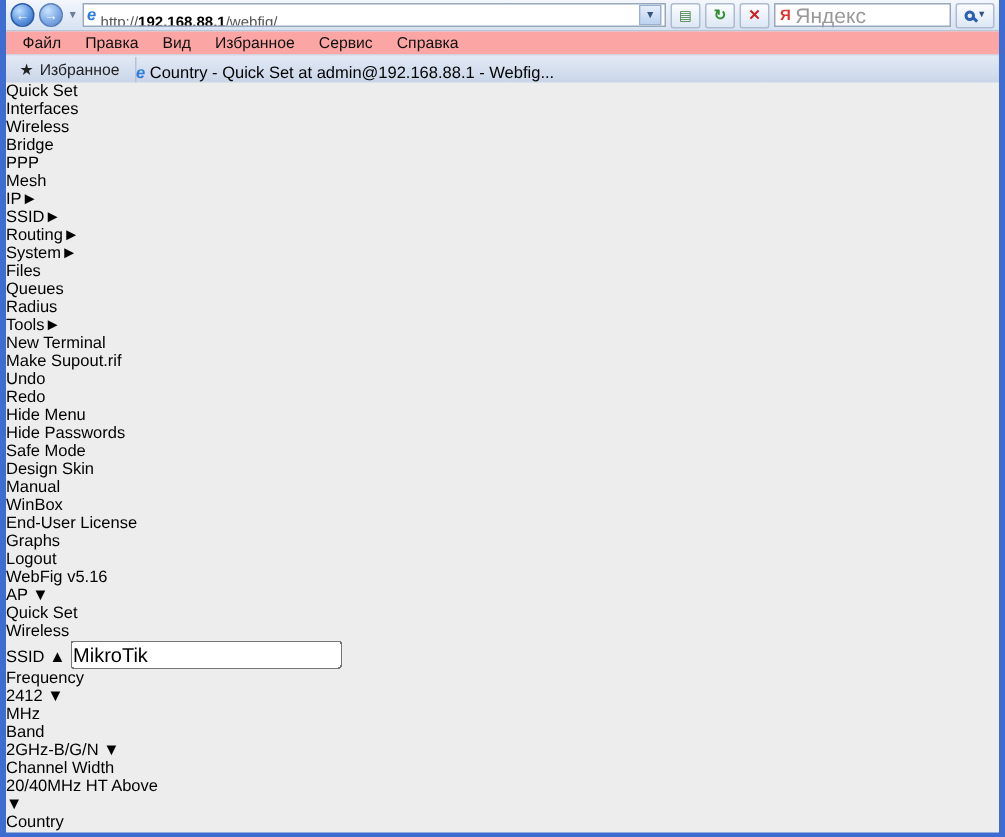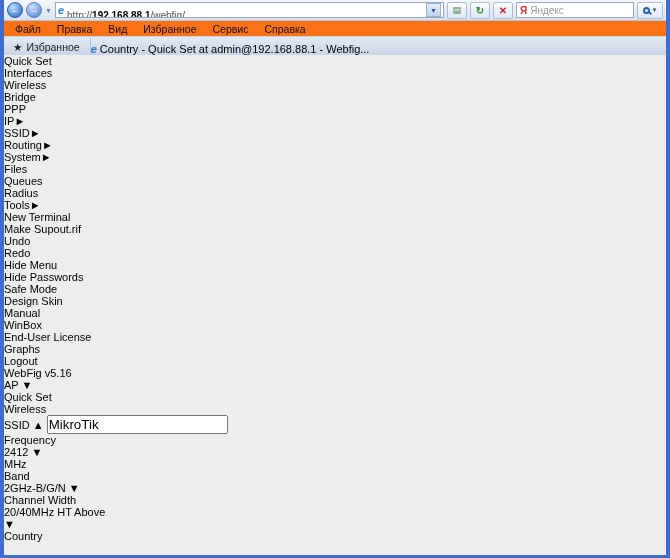--- a/index.html
+++ b/index.html
@@ -26,29 +26,29 @@
   .addr-dd { margin-left:auto; width:15px; height:14px; background:linear-gradient(#e6eefb,#bcd2f0);
              border:1px solid #9ab0cf; color:#33527f; font-size:7px; text-align:center; line-height:13px; }
   .tool-btn { width:20px; height:17px; border:1px solid #aebbd0; background:linear-gradient(#fbfdff,#dde7f5);
               text-align:center; line-height:15px; font-size:10px; border-radius:2px; }
   .tool-btn.page { color:#3e7a38; font-size:9px; }
   .tool-btn.refresh { color:#2e8f2e; font-weight:bold; }
   .tool-btn.stop { color:#c22; font-weight:bold; }
   .search-field { flex:0 0 118px; height:16px; background:#fff; border:1px solid #9aa8bc;
                   display:flex; align-items:center; padding:0 3px; gap:3px; }
   .ya-icon { color:#e03030; font-weight:bold; font-size:10px; }
-  .search-ph { color:#999; font-size:10px; }
+  .search-ph { color:#999; font-size:14px; }
   .search-btn { flex:0 0 26px; height:17px; border:1px solid #aebbd0; background:linear-gradient(#fbfdff,#dde7f5);
                 display:flex; align-items:center; justify-content:center; gap:2px; border-radius:2px; }
   .mag { width:7px; height:7px; border:2px solid #2b5fb0; border-radius:50%; position:relative; display:inline-block; }
   .mag::after { content:""; position:absolute; width:4px; height:2px; background:#2b5fb0;
                 transform:rotate(45deg); right:-4px; bottom:-2px; }
   .dd7 { font-size:6px; color:#33527f; }
 
-  .menubar { height:16px; flex:0 0 16px; background:#f97316; border-bottom:1px solid #ccd5e3;
+  .menubar { height:16px; flex:0 0 16px; background:#fca5a5; border-bottom:1px solid #ccd5e3;
              display:flex; align-items:center; padding-left:4px; gap:2px; }
   .menu-item { padding:1px 7px; color:#111; font-size:10.5px; }
 
   .tabs-row { height:18px; flex:0 0 18px; background:linear-gradient(#e3eaf5,#c9d5e8);
               display:flex; align-items:flex-end; padding-left:3px; }
   .fav-btn { display:flex; align-items:center; gap:4px; padding:2px 10px 2px 6px; height:17px;
              border-right:1px solid #b6c2d6; font-size:10.5px; color:#222; }</style>
 </head>
 <body>
 
@@ -98,20 +98,21 @@
   </div>
 
   <div class="viewport">
 
     <div class="sidebar">
       <div class="side-item selected"><span>Quick Set</span></div>
       <div class="side-item"><span>Interfaces</span></div>
       <div class="side-item"><span>Wireless</span></div>
       <div class="side-item"><span>Bridge</span></div>
       <div class="side-item"><span>PPP</span></div>
+      <div class="side-item"><span>Mesh</span></div>
       <div class="side-item"><span>IP</span><span class="arr">►</span></div>
       <div class="side-item"><span>SSID</span><span class="arr">►</span></div>
       <div class="side-item"><span>Routing</span><span class="arr">►</span></div>
       <div class="side-item"><span>System</span><span class="arr">►</span></div>
       <div class="side-item"><span>Files</span></div>
       <div class="side-item"><span>Queues</span></div>
       <div class="side-item"><span>Radius</span></div>
       <div class="side-item"><span>Tools</span><span class="arr">►</span></div>
       <div class="side-item"><span>New Terminal</span></div>
       <div class="side-item"><span>Make Supout.rif</span></div>

